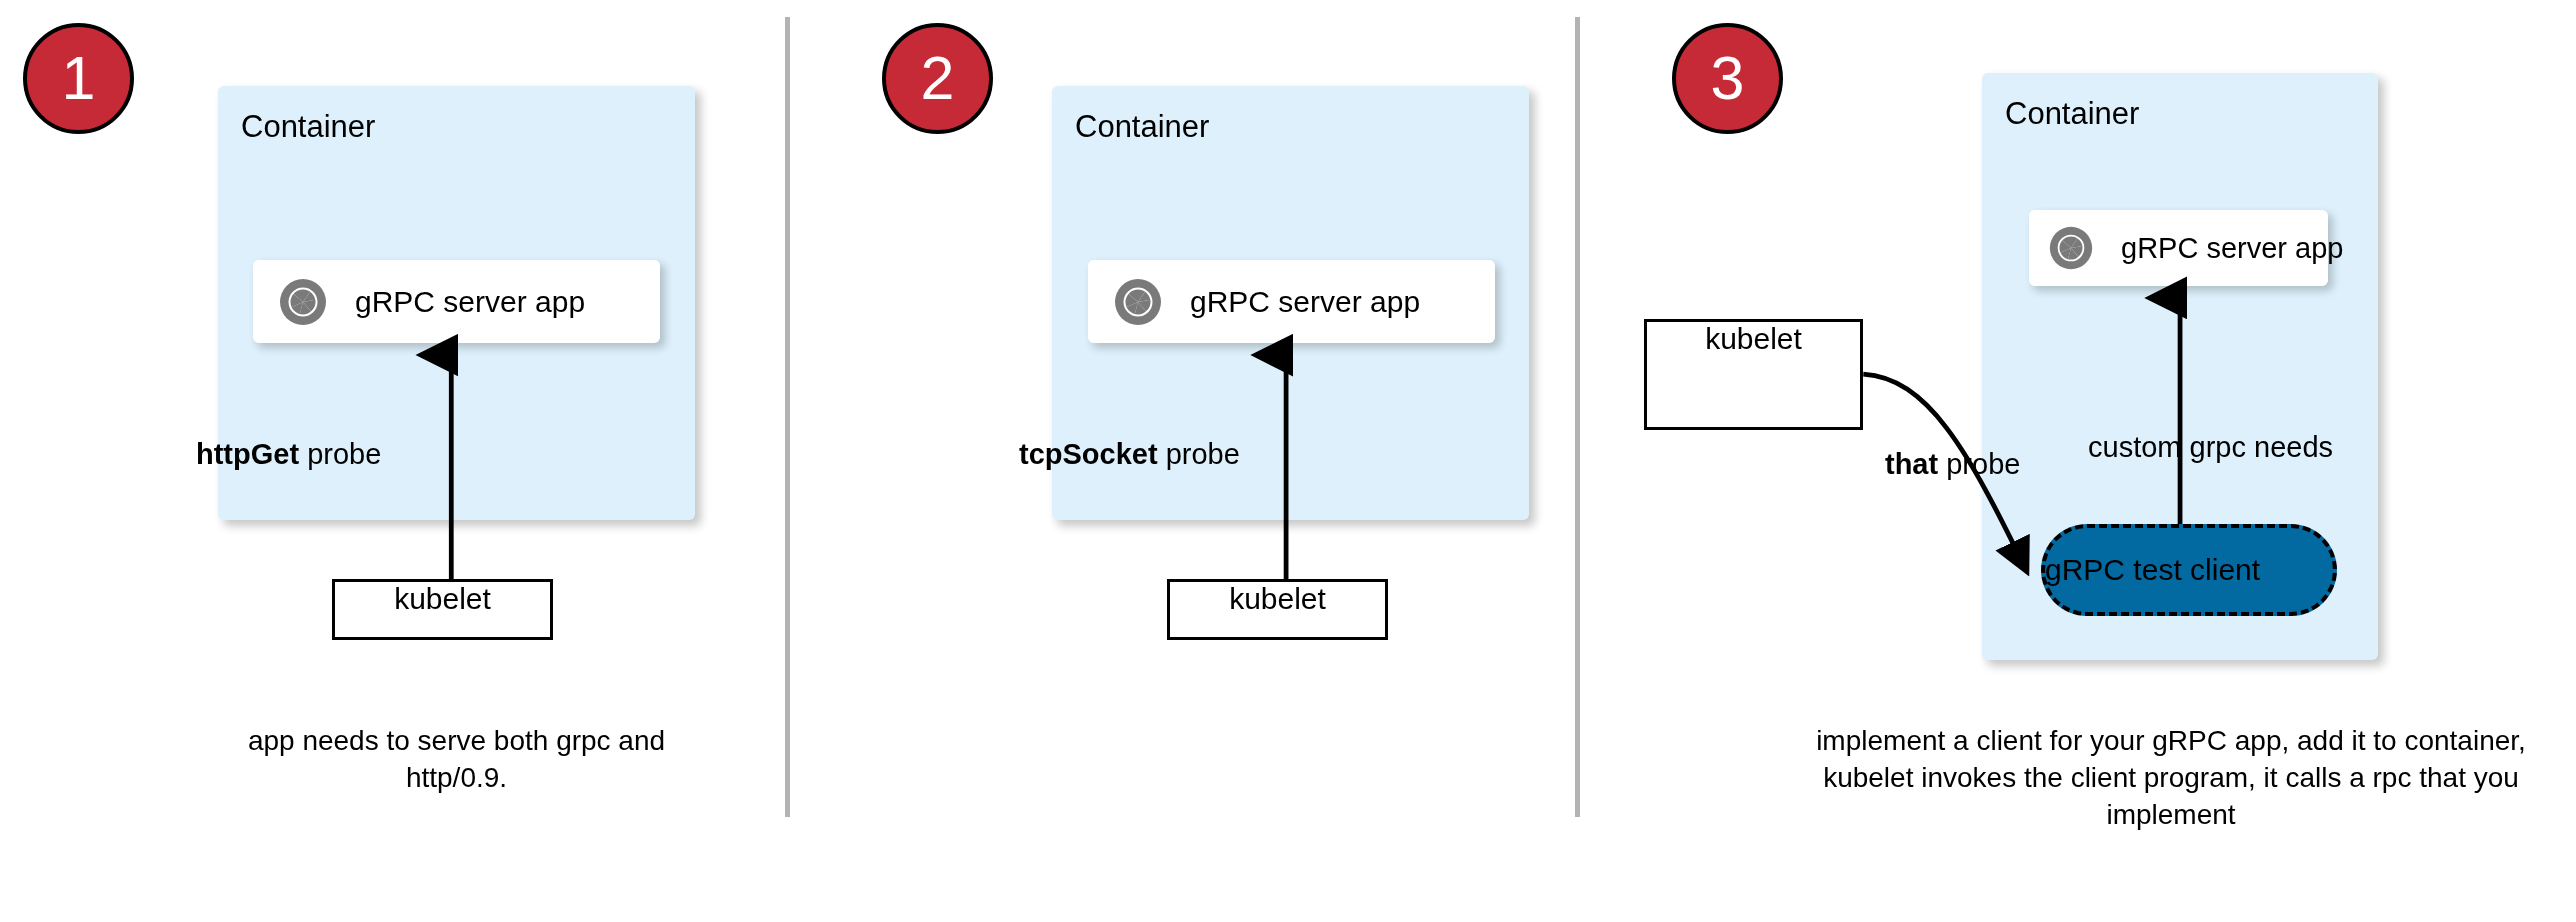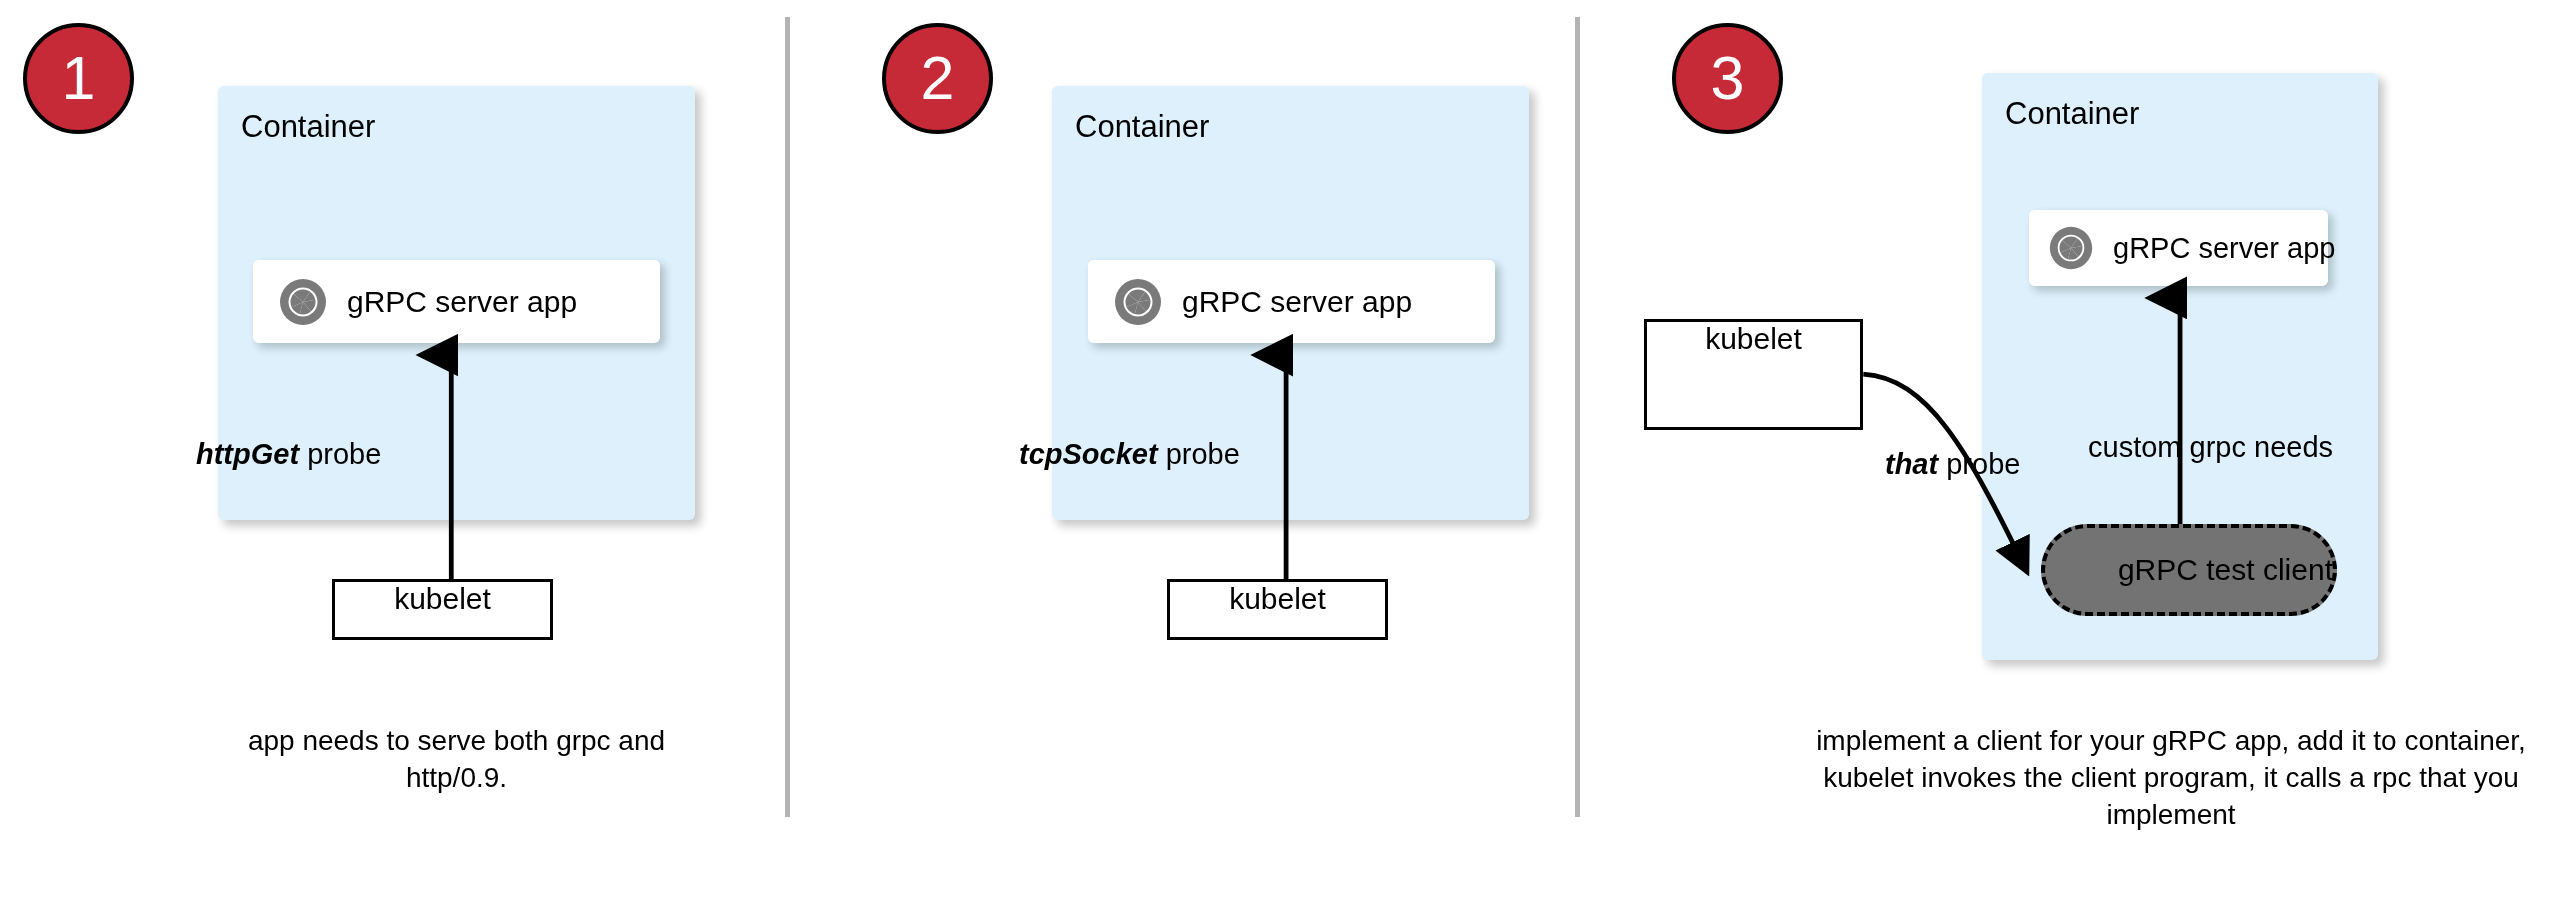--- a/index.html
+++ b/index.html
@@ -54,20 +54,21 @@
   }
   .app-card {
     position: absolute;
     background: #ffffff;
     border-radius: 5.7px;
     box-shadow: 4.8px 4.8px 8.6px rgba(0,0,0,0.20);
     display: flex;
     align-items: center;
     padding-left: 25px;
     box-sizing: border-box;
+    gap: 8px;
   }
   .app-card .app-label {
     font-size: 30px;
     color: #000000;
     margin-left: 19px;
     white-space: nowrap;
   }
   .grpc-icon {
     width: 50px;
     height: 50px;
@@ -80,37 +81,37 @@
     border: 3.8px solid #000000;
     box-sizing: border-box;
     display: flex;
     align-items: flex-start;
     justify-content: center;
     font-size: 30px;
     color: #000000;
   }
   .dashed-pill {
     position: absolute;
-    background: #737373;
+    background: #0369a1;
     border: 4.8px dashed #000000;
     border-radius: 86px;
     box-sizing: border-box;
     display: flex;
     align-items: center;
-    justify-content: flex-end;
+    justify-content: flex-start;
     font-size: 30px;
     color: #000000;
   }
   .edge-label {
     position: absolute;
     font-size: 29px;
     color: #000000;
     white-space: nowrap;
   }
-  .edge-label .strong { font-weight: bold; font-style: italic; }
+  .edge-label .strong { font-weight: bold; }
   .caption {
     position: absolute;
     font-size: 28px;
     line-height: 1.33;
     color: #000000;
     text-align: center;
   }
   svg.overlay {
     position: absolute;
     left: 0;

